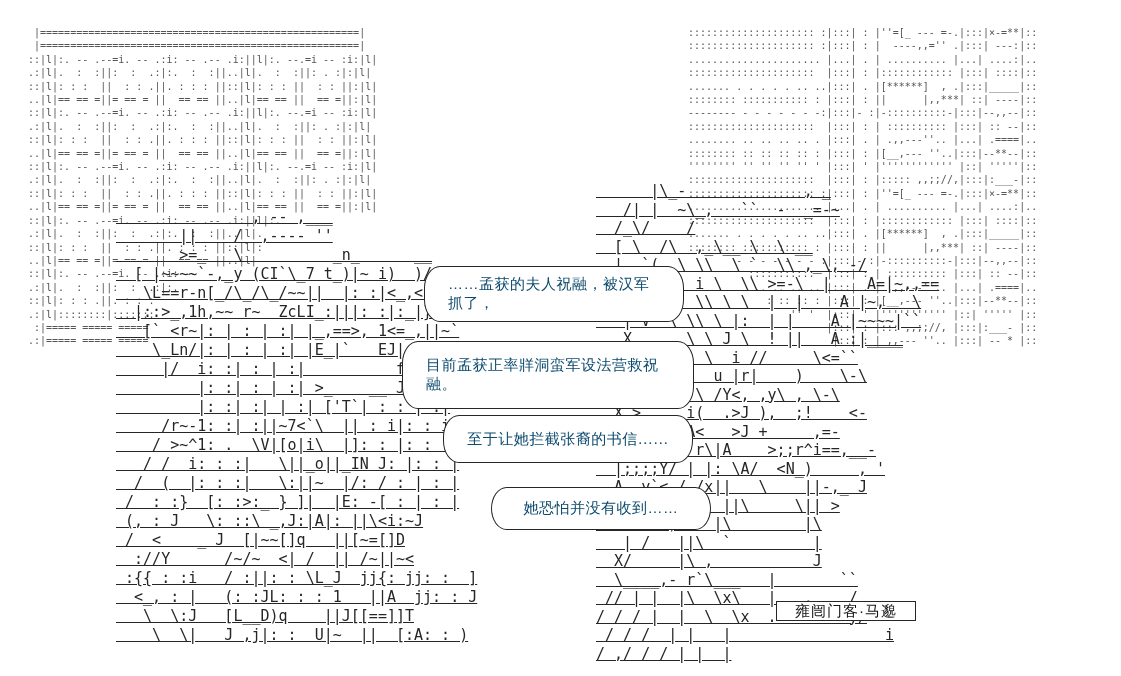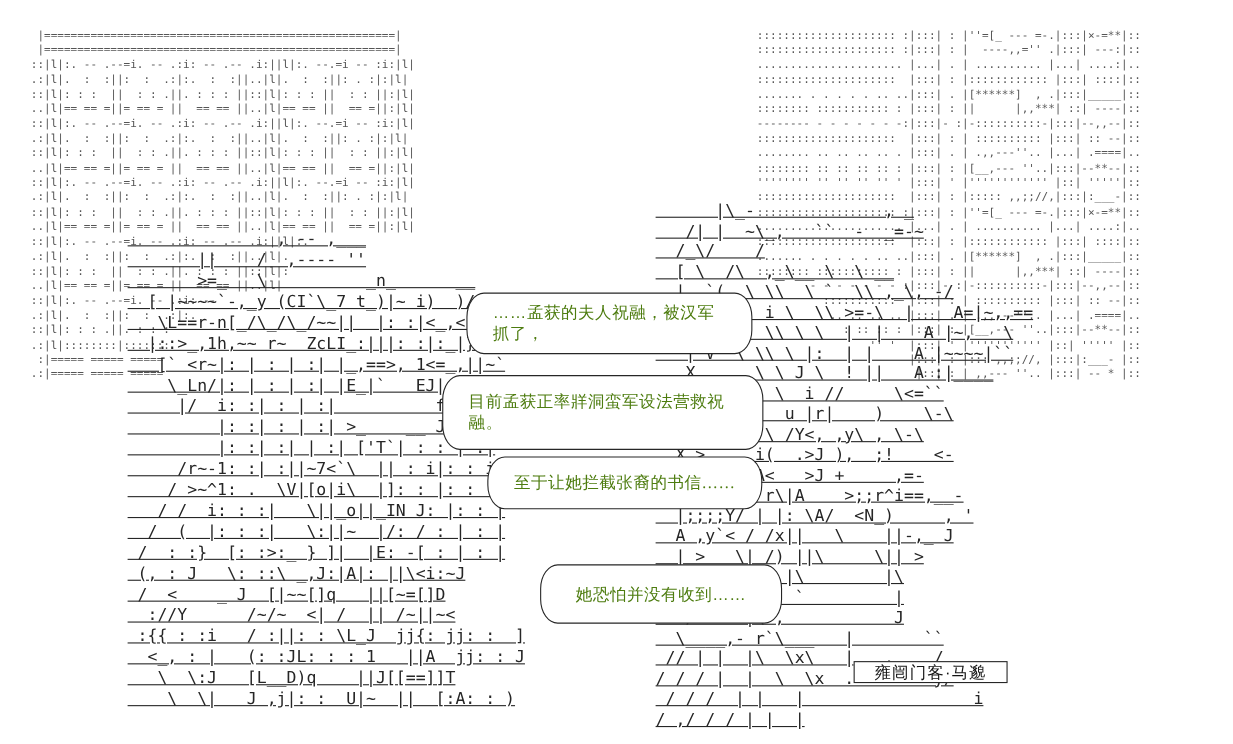--- a/index.html
+++ b/index.html
@@ -4,21 +4,21 @@
 <style>
   html,body{margin:0;padding:0;background:#ffffff;}
   .canvas{position:relative;width:1121px;height:676px;background:#ffffff;overflow:hidden;
           font-family:"Liberation Sans",sans-serif;}
   .aa{position:absolute;margin:0;white-space:pre;
       font-family:"DejaVu Sans Mono",monospace;color:#2e2e2e;}
   .wall{font-size:10px;line-height:13.4px;color:#555555;letter-spacing:0px;z-index:1;}
   .chara{font-size:15px;color:#262626;z-index:2;text-decoration:underline;}
   .bubble{position:absolute;z-index:5;background:#ffffff;border:1px solid #262626;
           border-radius:16px / 22px;display:flex;align-items:center;justify-content:center;
-          font-size:15px;color:#4d7c0f;letter-spacing:0.5px;padding:0 23px;box-sizing:border-box;}
+          font-size:15px;color:#0c4a6e;letter-spacing:0.5px;padding:0 23px;box-sizing:border-box;}
   .nametag{position:absolute;z-index:5;background:#ffffff;border:1.5px solid #262626;
           display:flex;align-items:center;justify-content:center;
           font-size:15px;color:#141414;letter-spacing:1px;box-sizing:border-box;}
 </style>
 </head>
 <body>
 
 <div class="canvas">
 
   <pre class="aa wall" style="left:28px;top:26px;"> |=====================================================|
@@ -127,21 +127,21 @@
   </div>
 
   <div class="bubble" style="left:402px;top:341px;width:292px;height:68px;">
     <span>目前孟获正率牂洞蛮军设法营救祝融。</span>
   </div>
 
   <div class="bubble" style="left:443px;top:415px;width:250px;height:48px;font-family:Liberation Serif, serif;">
     <span>至于让她拦截张裔的书信……</span>
   </div>
 
-  <div class="bubble" style="left:491px;top:513px;width:220px;height:54px;">
+  <div class="bubble" style="left:491px;top:487px;width:220px;height:43px;">
     <span>她恐怕并没有收到……</span>
   </div>
 
   <div class="nametag" style="left:776px;top:601px;width:140px;height:20px;">
     <span>雍闿门客·马邈</span>
   </div>
 
 </div>
 
 </body></html>

